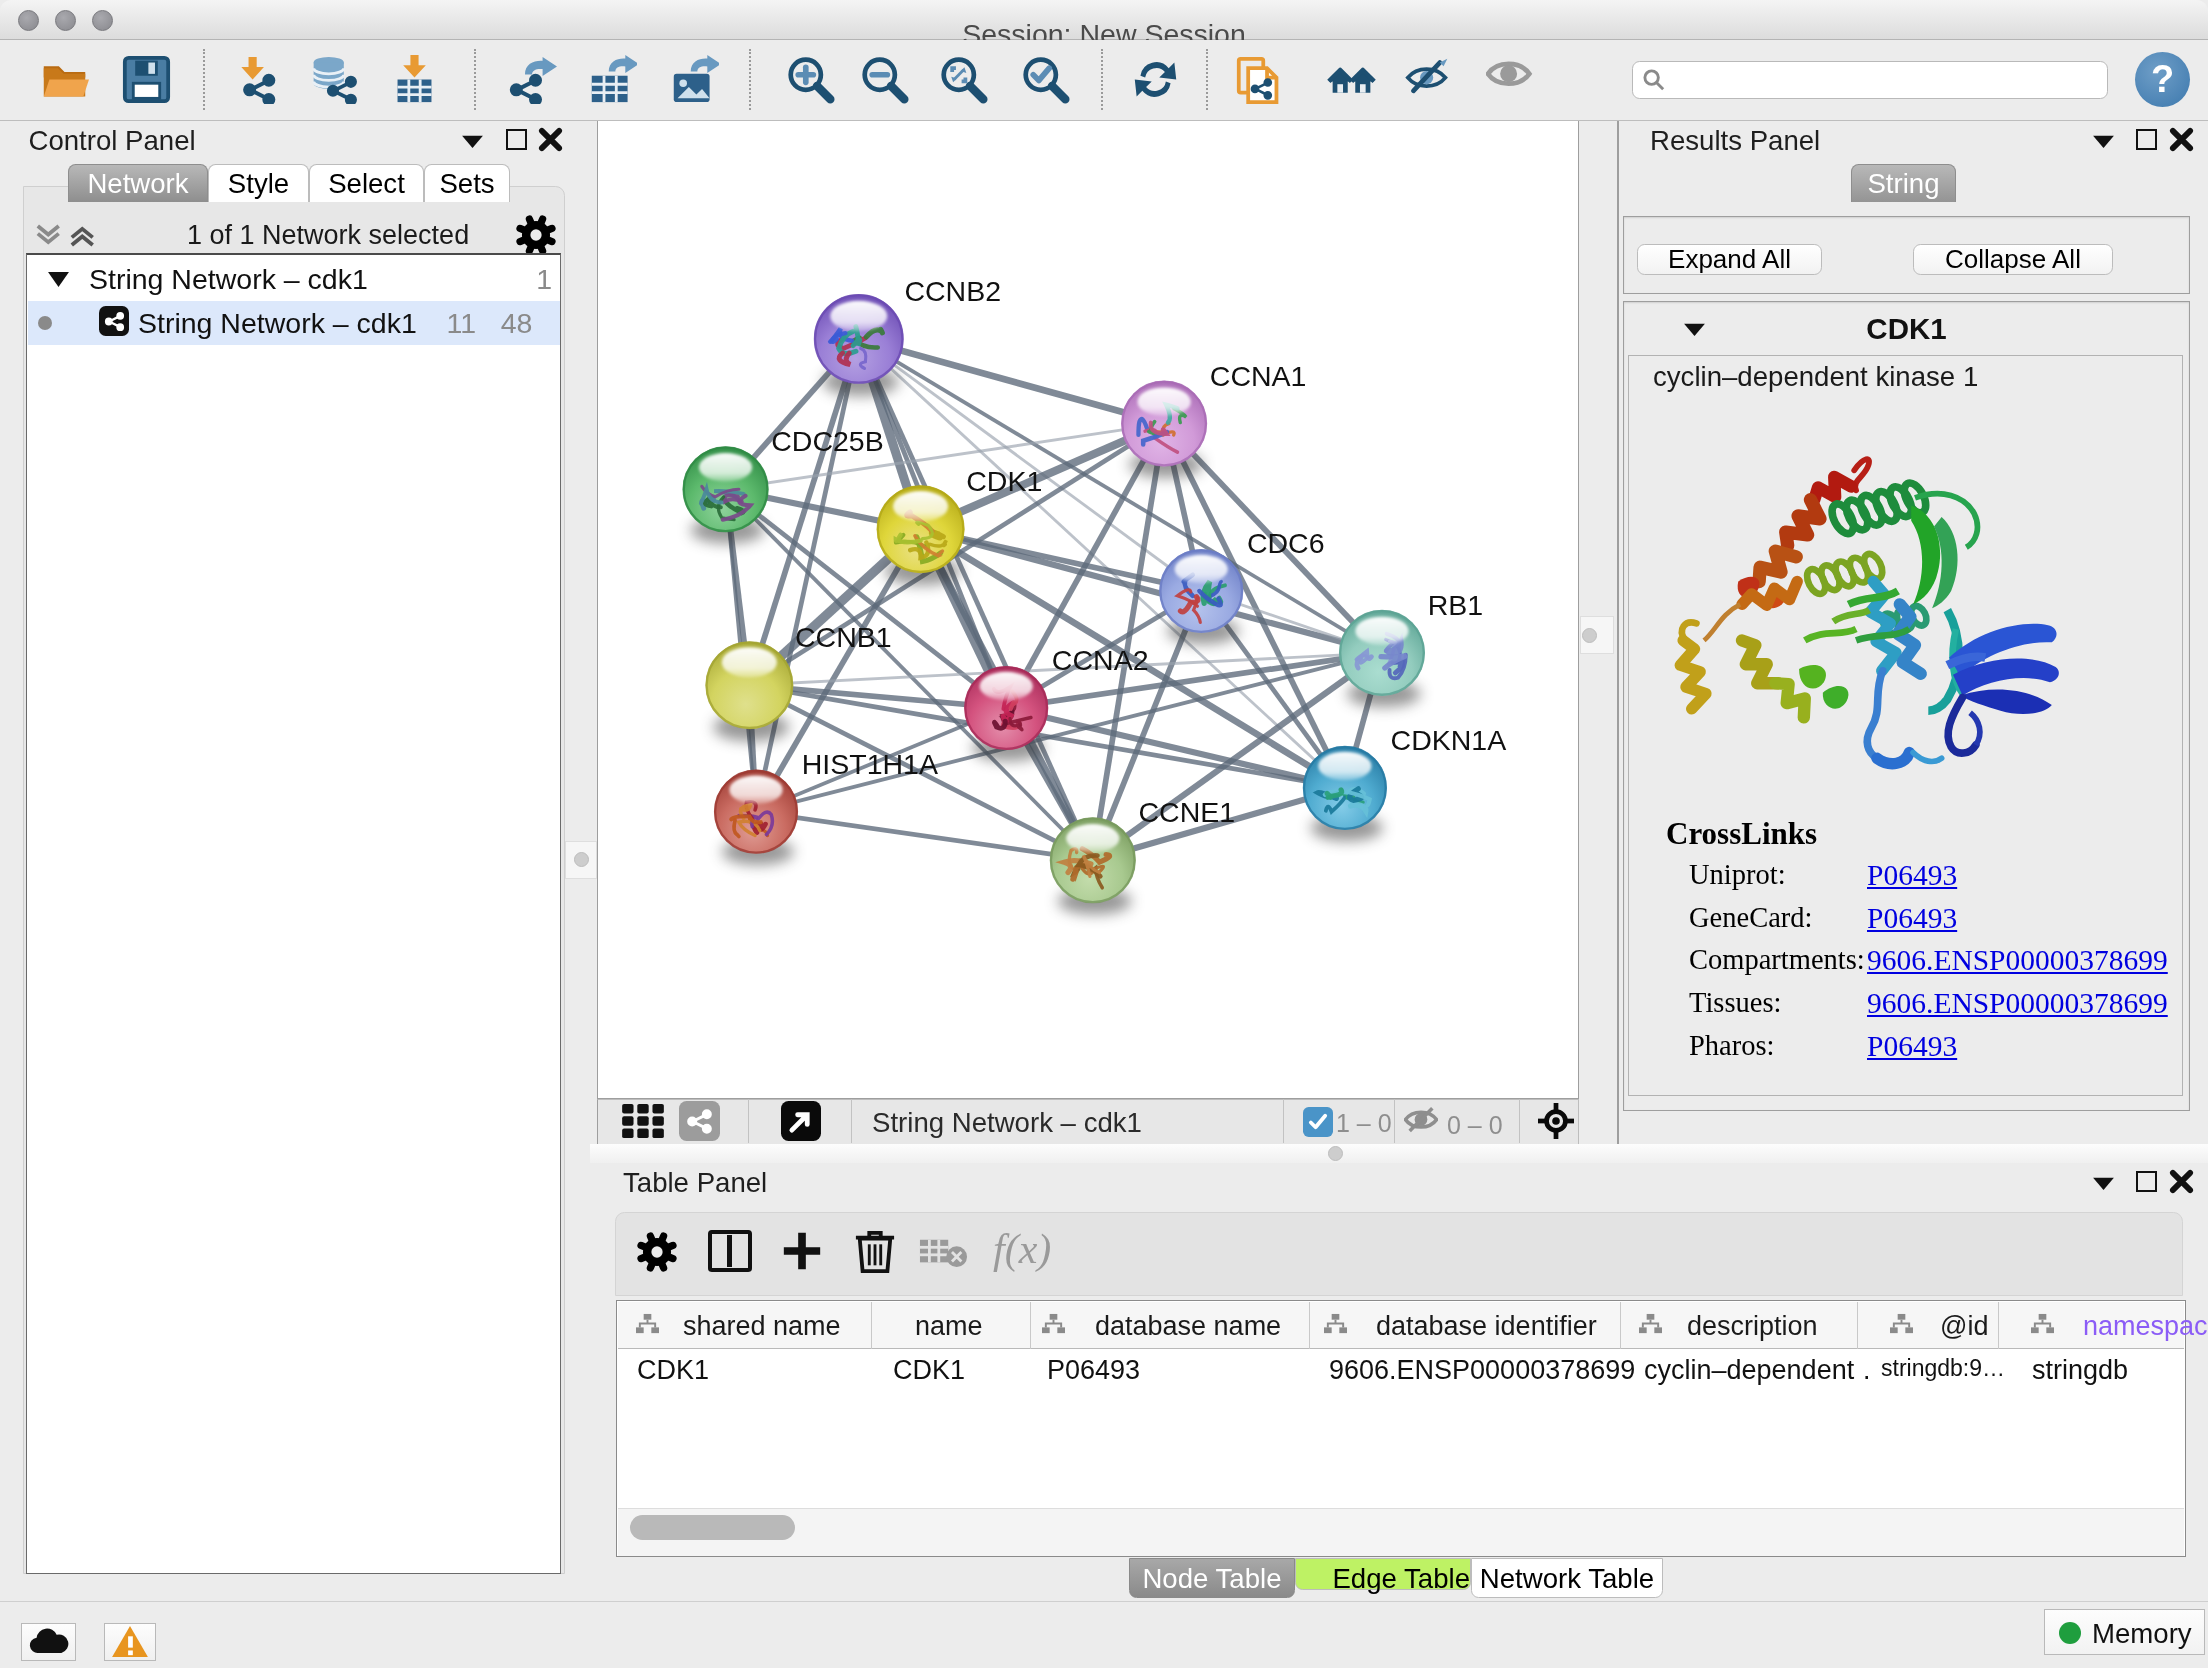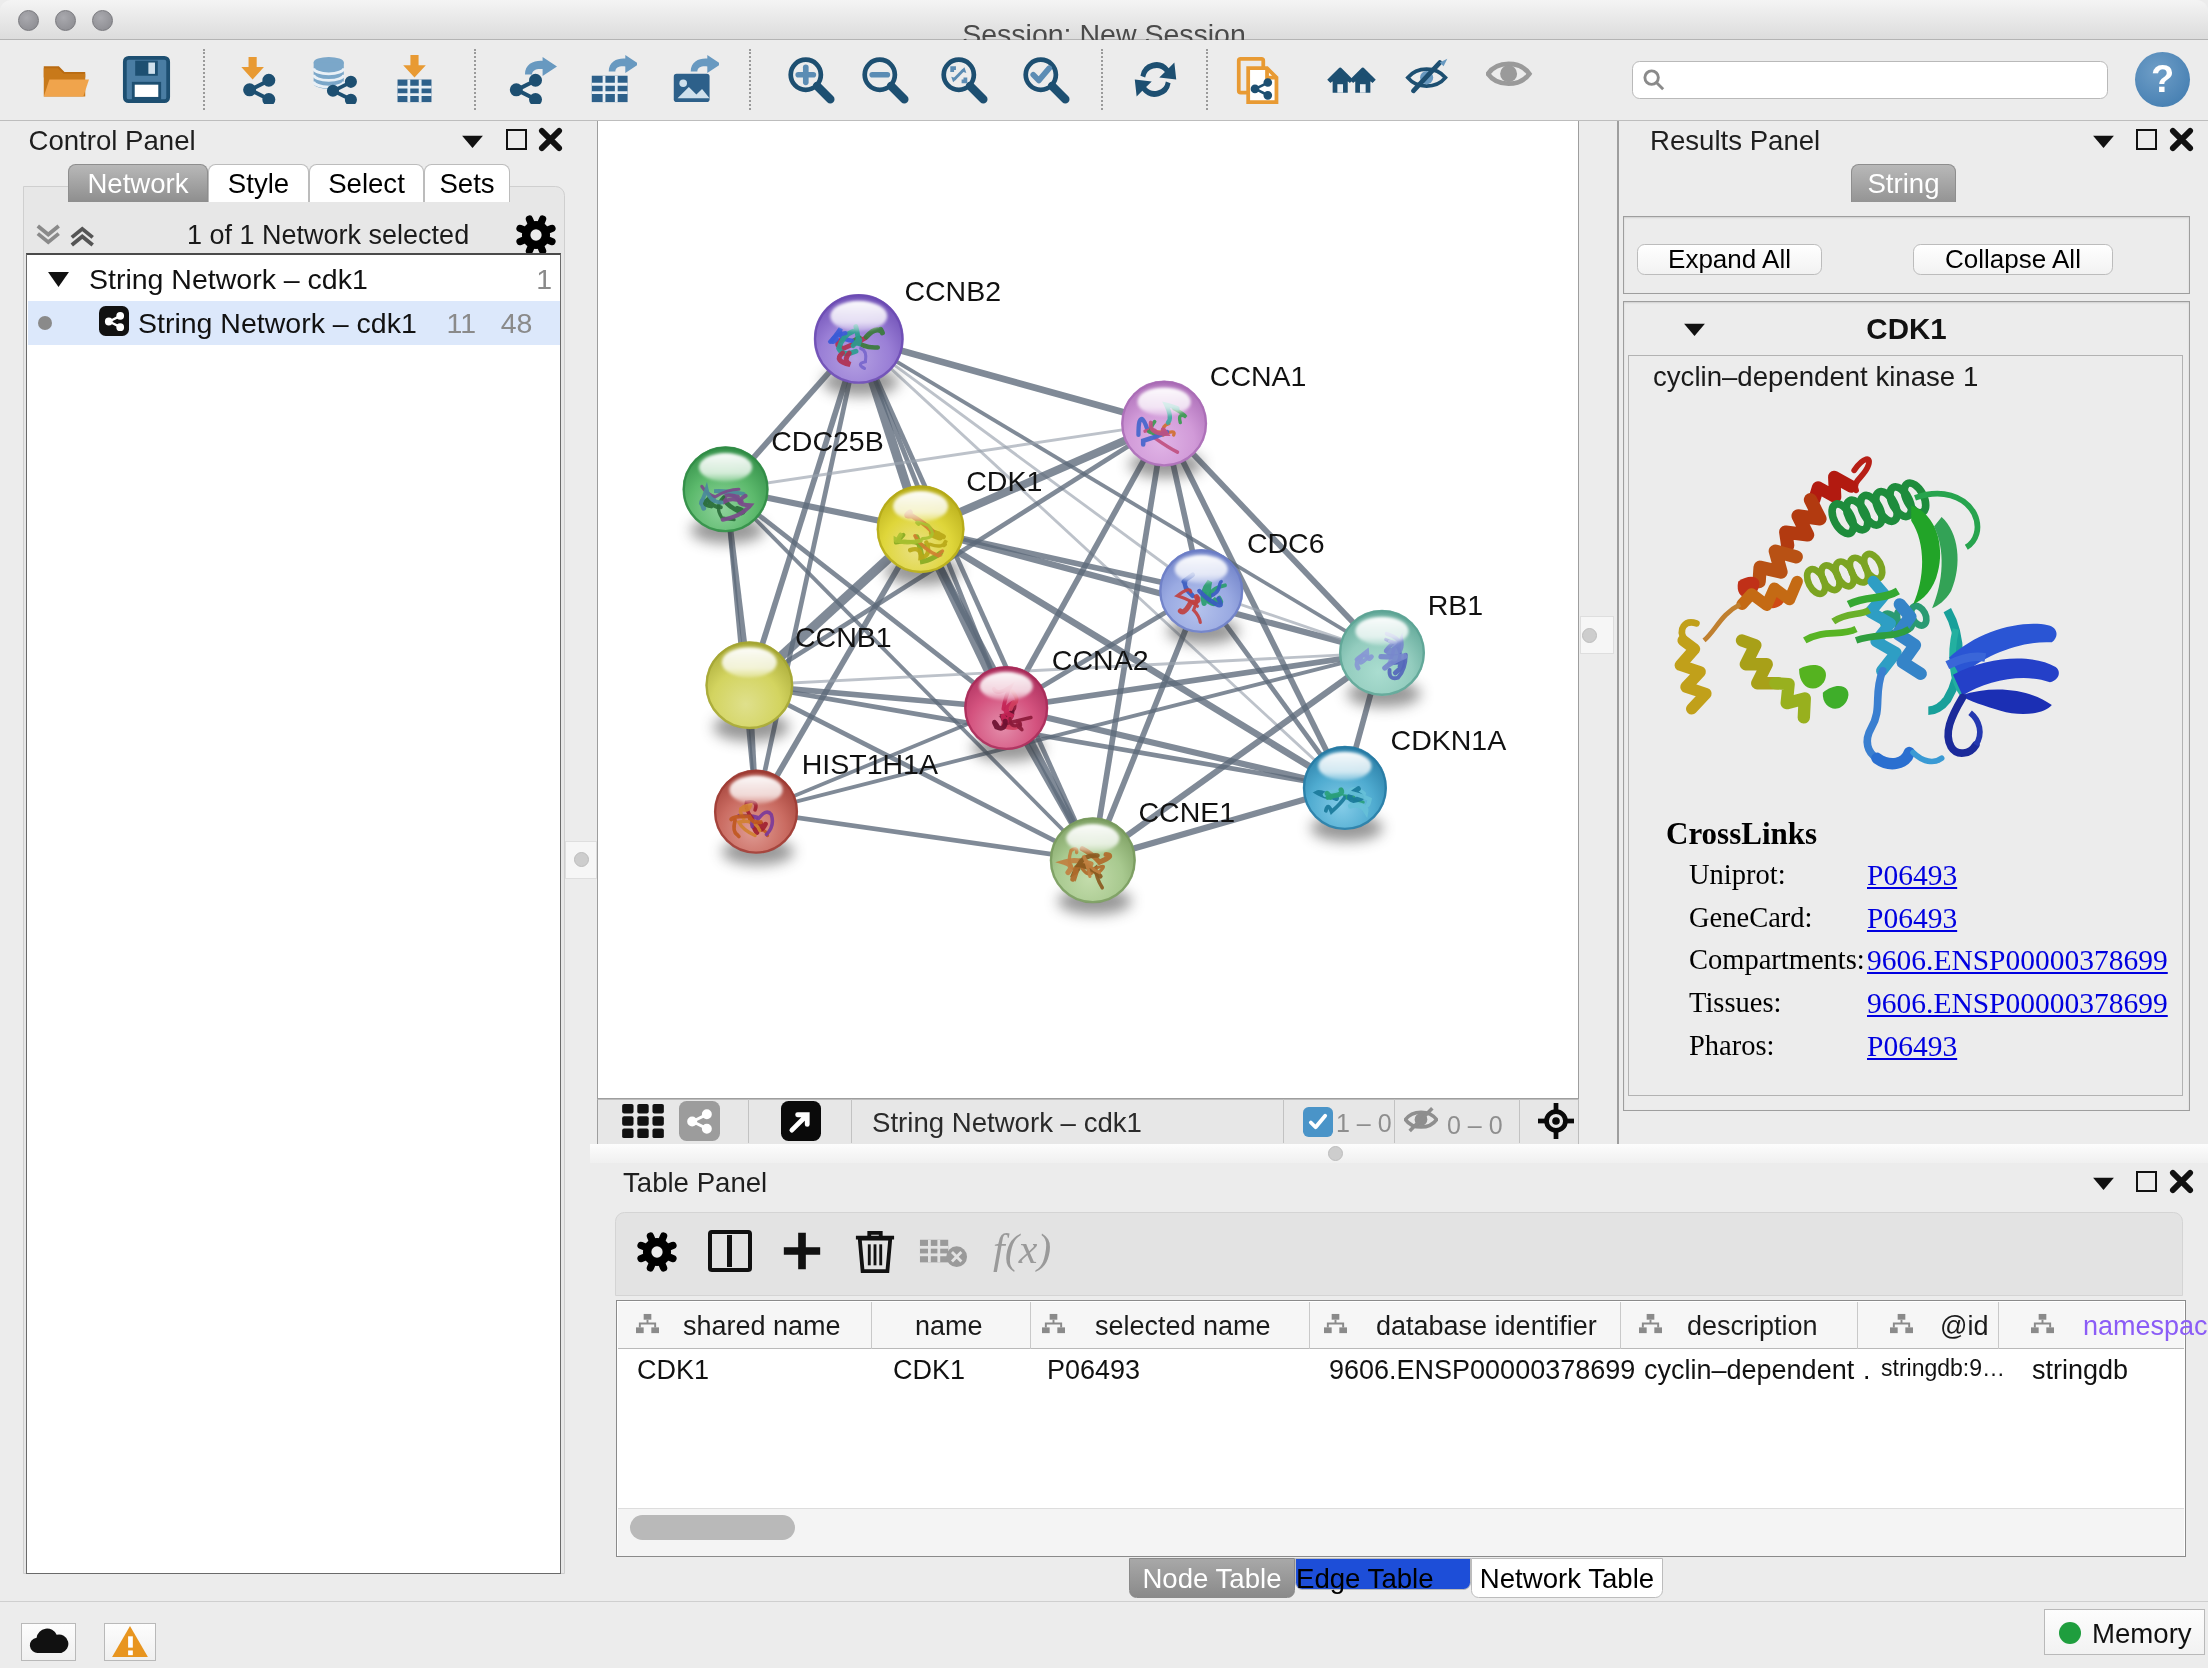--- a/index.html
+++ b/index.html
@@ -823,21 +823,21 @@
     <path d="M13 7 L13 11 M5 15 L5 11 L21 11 L21 15" stroke="#8a8a8a" stroke-width="2" fill="none"></path>
   </svg>
 <div class="abs" style="left:683px;top:1311px;font-size:27px;color:#1a1a1a">shared name</div>
 <div class="abs" style="left:915px;top:1311px;font-size:27px;color:#1a1a1a">name</div>
 <svg style="position:absolute;left:1041px;top:1313px" width="25" height="23" viewBox="0 0 26 24">
     <rect x="9" y="1" width="8" height="6" fill="#8a8a8a"></rect>
     <rect x="1" y="15" width="8" height="6" fill="#8a8a8a"></rect>
     <rect x="17" y="15" width="8" height="6" fill="#8a8a8a"></rect>
     <path d="M13 7 L13 11 M5 15 L5 11 L21 11 L21 15" stroke="#8a8a8a" stroke-width="2" fill="none"></path>
   </svg>
-<div class="abs" style="left:1095px;top:1311px;font-size:27px;color:#1a1a1a">selected name</div>
+<div class="abs" style="left:1095px;top:1311px;font-size:27px;color:#1a1a1a">database name</div>
 <svg style="position:absolute;left:1323px;top:1313px" width="25" height="23" viewBox="0 0 26 24">
     <rect x="9" y="1" width="8" height="6" fill="#8a8a8a"></rect>
     <rect x="1" y="15" width="8" height="6" fill="#8a8a8a"></rect>
     <rect x="17" y="15" width="8" height="6" fill="#8a8a8a"></rect>
     <path d="M13 7 L13 11 M5 15 L5 11 L21 11 L21 15" stroke="#8a8a8a" stroke-width="2" fill="none"></path>
   </svg>
 <div class="abs" style="left:1376px;top:1311px;font-size:27px;color:#1a1a1a">database identifier</div>
 <svg style="position:absolute;left:1638px;top:1313px" width="25" height="23" viewBox="0 0 26 24">
     <rect x="9" y="1" width="8" height="6" fill="#8a8a8a"></rect>
     <rect x="1" y="15" width="8" height="6" fill="#8a8a8a"></rect>
@@ -862,21 +862,21 @@
 <div class="abs" style="left:637px;top:1355px;width:228px;font-size:27px;color:#111;white-space:nowrap;overflow:hidden">CDK1</div>
 <div class="abs" style="left:893px;top:1355px;width:133px;font-size:27px;color:#111;white-space:nowrap;overflow:hidden">CDK1</div>
 <div class="abs" style="left:1047px;top:1355px;width:247px;font-size:27px;color:#111;white-space:nowrap;overflow:hidden">P06493</div>
 <div class="abs" style="left:1329px;top:1355px;width:306px;font-size:27px;color:#111;white-space:nowrap;overflow:hidden">9606.ENSP00000378699</div>
 <div class="abs" style="left:1644px;top:1355px;width:228px;font-size:27px;color:#111;white-space:nowrap;overflow:hidden">cyclin–dependent …</div>
 <div class="abs" style="left:1881px;top:1355px;width:138px;font-size:23px;color:#111;white-space:nowrap;overflow:hidden">stringdb:9…</div>
 <div class="abs" style="left:2032px;top:1355px;width:152px;font-size:27px;color:#111;white-space:nowrap;overflow:hidden">stringdb</div>
 <div class="abs" style="left:618px;top:1508px;width:1566px;height:48px;background:#f4f4f4;border-top:1px solid #ddd"></div>
 <div class="abs" style="left:630px;top:1515px;width:165px;height:25px;background:#b9b9b9;border-radius:12.4px"></div>
 <div class="abs" style="left:1129px;top:1558px;width:166px;height:40px;line-height:40px;text-align:center;font-size:27.6px;border:1px solid #bcbcbc;border-radius:0 0 7.6px 7.6px;background:linear-gradient(#a8a8a8,#8a8a8a);color:#fff;border-color:#8a8a8a">Node Table</div>
-<div class="abs" style="left:1295px;top:1558px;width:176px;height:32px;line-height:40px;text-align:left;font-size:27.6px;border:1px solid #bcbcbc;border-radius:0 0 7.6px 7.6px;background:#1d4ed8;color:#000">Edge Table</div>
+<div class="abs" style="left:1295px;top:1558px;width:176px;height:32px;line-height:40px;text-align:right;font-size:27.6px;border:1px solid #bcbcbc;border-radius:0 0 7.6px 7.6px;background:#bef264;color:#000">Edge Table</div>
 <div class="abs" style="left:1471px;top:1558px;width:192px;height:40px;line-height:40px;text-align:center;font-size:27.6px;border:1px solid #bcbcbc;border-radius:0 0 7.6px 7.6px;background:#fff;color:#000">Network Table</div>
 <div class="abs" style="left:0px;top:1601px;width:2208px;height:68px;background:#ececec;border-top:1.9px solid #cfcfcf"></div>
 <div class="abs" style="left:21px;top:1623px;width:55px;height:38px;background:linear-gradient(#fdfdfd,#f0f0f0);border:1px solid #b9b9b9"></div>
 <svg class="abs" style="left:28.5px;top:1628px" width="40" height="27" viewBox="0 0 42 28">
     <path d="M10 26 A8 8 0 0 1 8 10 A11 11 0 0 1 29 7 A8 8 0 0 1 34 26 Z" fill="#111"></path>
   </svg>
 <div class="abs" style="left:104px;top:1623px;width:52px;height:38px;background:linear-gradient(#fdfdfd,#f0f0f0);border:1px solid #b9b9b9"></div>
 <svg class="abs" style="left:111px;top:1625px" width="38" height="33" viewBox="0 0 40 35">
     <path d="M20 1 L39 34 L1 34 Z" fill="#e8951f"></path>
     <rect x="18" y="12" width="5" height="12" fill="#fff"></rect>

